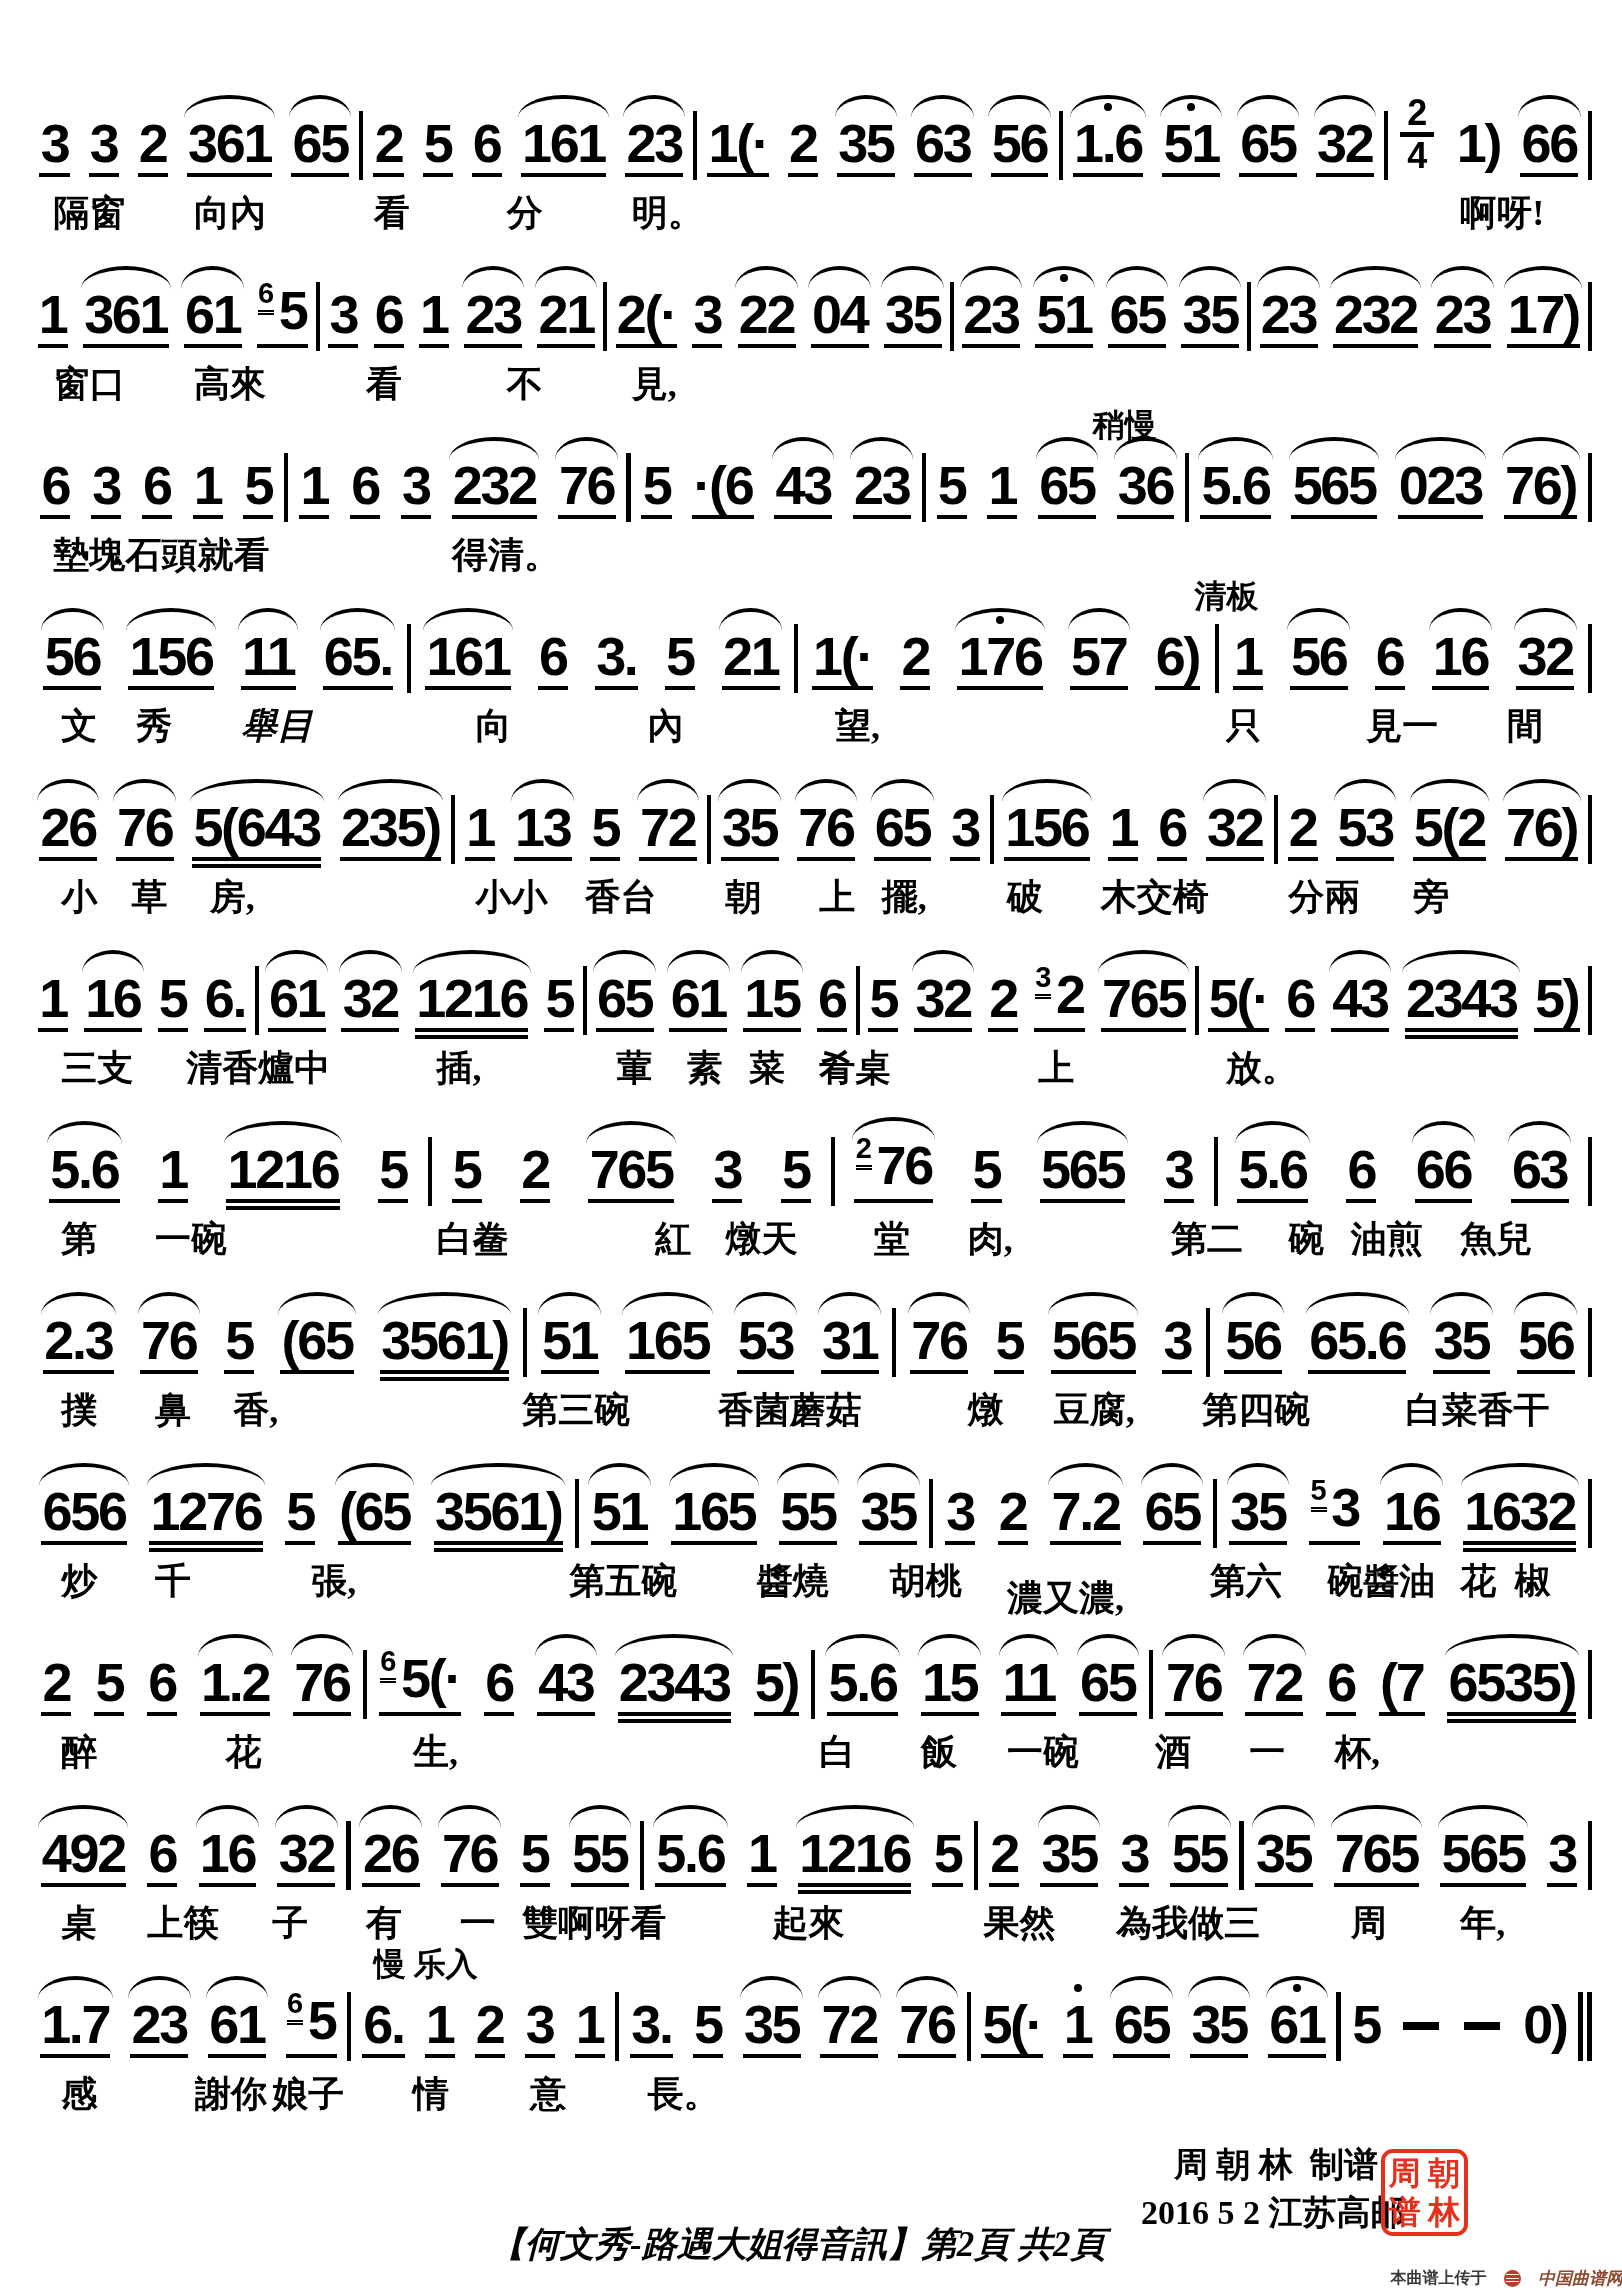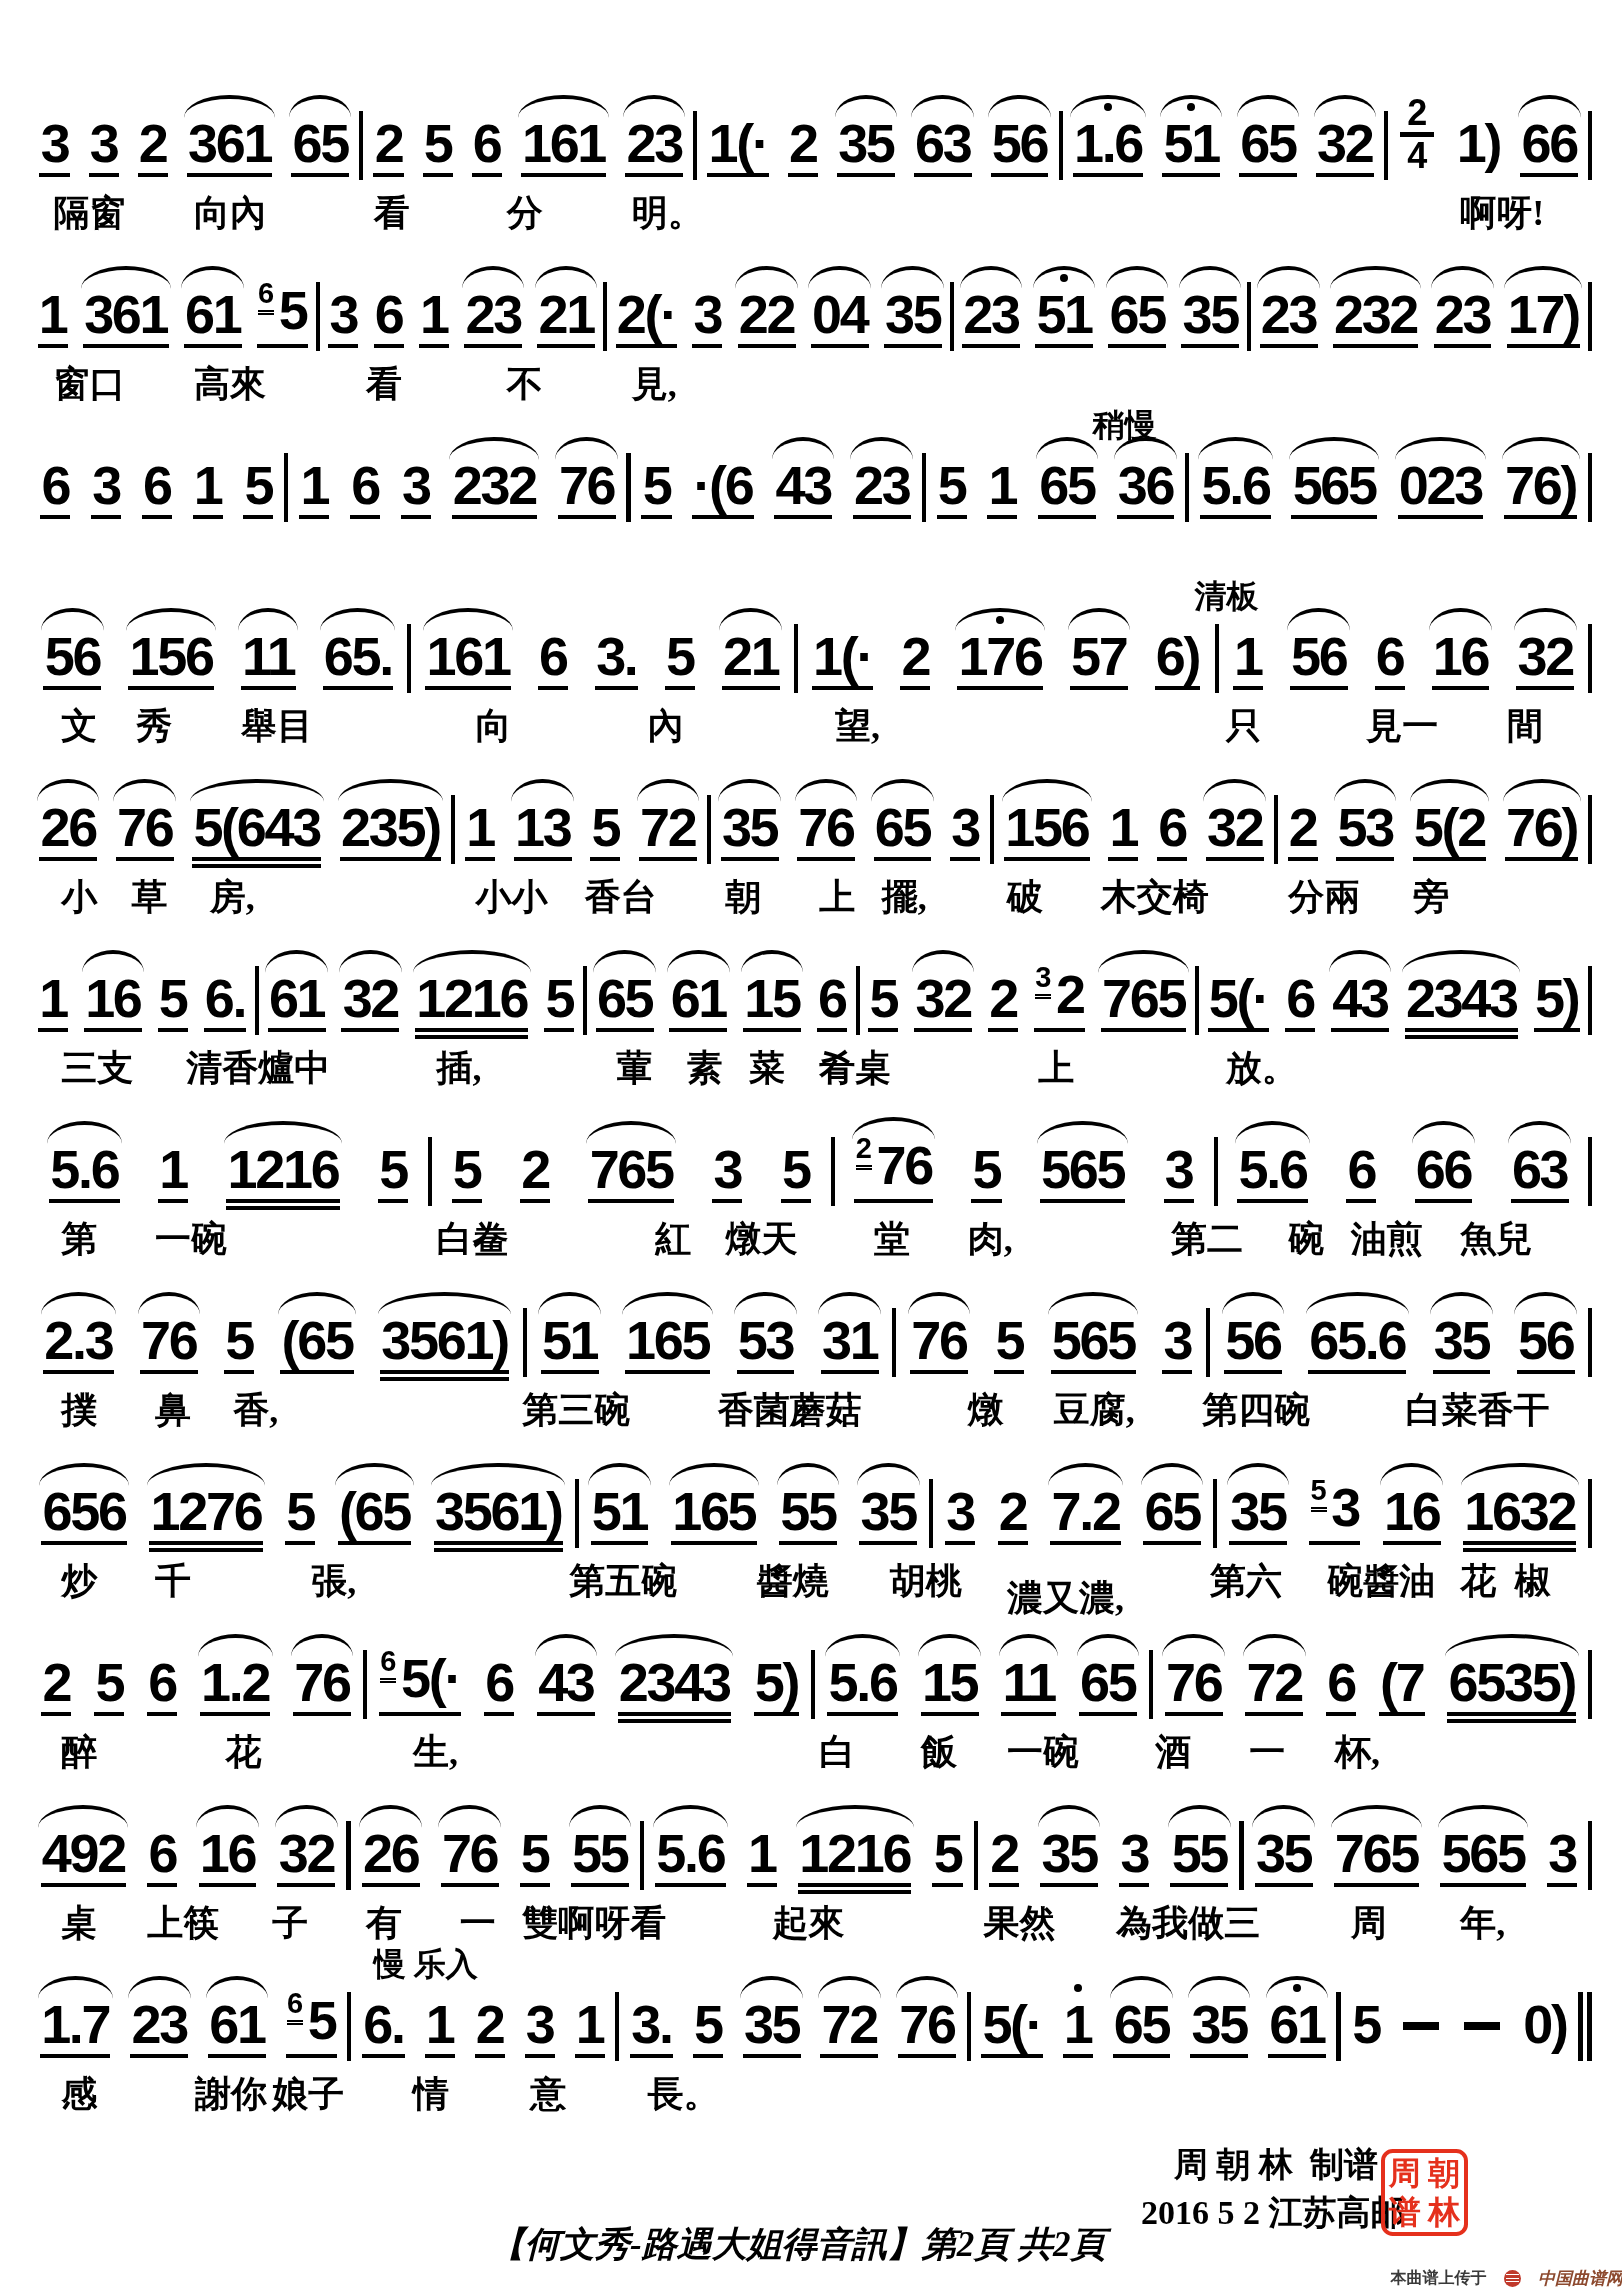--- a/index.html
+++ b/index.html
@@ -200,20 +200,24 @@
         </div>
         <div class="barline"></div>
         <div class="measure" style="flex-grow: 4;">
           <div class="tok u1 arc">5.6</div>
           <div class="tok u1 arc">565</div>
           <div class="tok u1 arc">023</div>
           <div class="tok u1 arc">76)</div>
         </div>
         <div class="barline"></div>
       </div>
+      <div class="lyrics">
+        <span class="lyr" style="left: 1.5%;">墊塊石頭就看</span>
+        <span class="lyr" style="left: 27%;">得清。</span>
+      </div>
     </div>
     <div class="system">
       <div class="tempo" style="left: 74.5%;">清板</div>
       <div class="notes-row">
         <div class="measure" style="flex-grow: 4;">
           <div class="tok u1 arc">56</div>
           <div class="tok u1 arc">156</div>
           <div class="tok u1 arc">11</div>
           <div class="tok u1 arc">65.</div>
         </div>
@@ -239,21 +243,21 @@
           <div class="tok u1 arc">56</div>
           <div class="tok u1">6</div>
           <div class="tok u1 arc">16</div>
           <div class="tok u1 arc">32</div>
         </div>
         <div class="barline"></div>
       </div>
       <div class="lyrics">
         <span class="lyr" style="left: 2%;">文</span>
         <span class="lyr" style="left: 6.8%;">秀</span>
-        <span class="lyr" style="left: 13.5%;">舉目</span>
+        <span class="lyr" style="left: 13.5%; font-style: italic;">舉目</span>
         <span class="lyr" style="left: 28.5%;">向</span>
         <span class="lyr" style="left: 39.5%;">內</span>
         <span class="lyr" style="left: 51.5%;">望,</span>
         <span class="lyr" style="left: 76.5%;">只</span>
         <span class="lyr" style="left: 85.5%;">見一</span>
         <span class="lyr" style="left: 94.5%;">間</span>
       </div>
     </div>
     <div class="system">
       <div class="notes-row">

